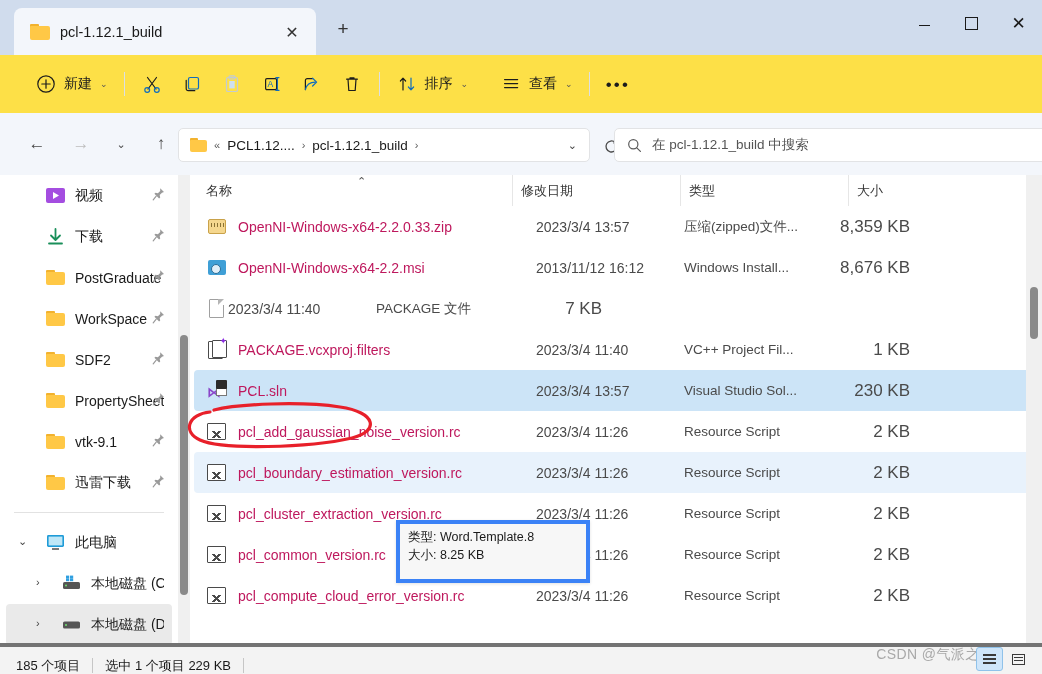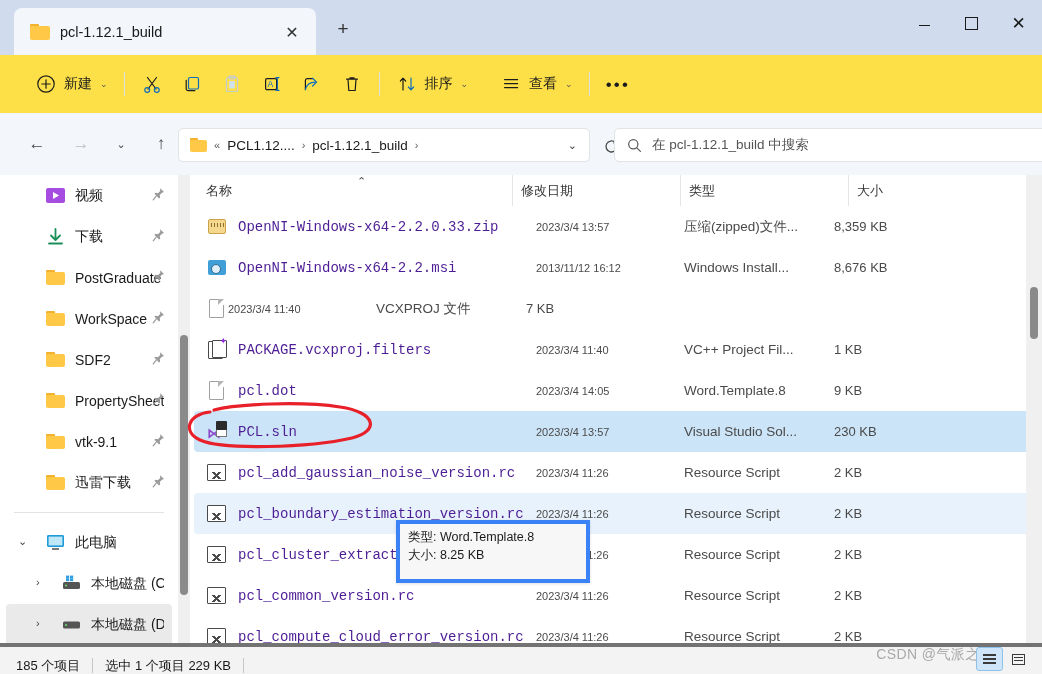--- a/index.html
+++ b/index.html
@@ -180,27 +180,27 @@
   }
   .rows { position: absolute; left: 0; top: 31px; width: 850px; }
   .row {
     position: relative; height: 41px; display: flex; align-items: center;
     margin: 0 6px 0 2px; border-radius: 4px;
   }
   .row.sel { background: #cce4f7; }
   .row.hov { background: #e8f2fc; }
   .f-icon { width: 22px; height: 22px; position: relative; flex: none; margin-left: 12px; }
   .f-name {
-    font-size: 14px; color: #4c1d95; margin-left: 10px; white-space: nowrap;
-    width: 298px; overflow: hidden; font-family: Liberation Mono, monospace;
-  }
-  .f-date { font-size: 11px; color: #4a4a4a; width: 148px; white-space: nowrap; }
+    font-size: 14px; color: #be185d; margin-left: 10px; white-space: nowrap;
+    width: 298px; overflow: hidden;
+  }
+  .f-date { font-size: 14px; color: #4a4a4a; width: 148px; white-space: nowrap; }
   .f-type { font-size: 13.5px; color: #4a4a4a; width: 150px; white-space: nowrap;
     overflow: hidden; }
-  .f-size { font-size: 13px; color: #4a4a4a; width: 76px; 
+  .f-size { font-size: 17px; color: #4a4a4a; width: 76px; text-align: right;
     white-space: nowrap; }
 
   
   .doc {
     position: absolute; left: 3px; top: 1px; width: 15px; height: 19px;
     background: #fff; border: 1.2px solid #a0a0a0; border-radius: 1px;
   }
   .doc::after {
     content: ""; position: absolute; right: -1px; top: -1px;
     border-width: 0 0 6px 6px; border-style: solid;
@@ -607,40 +607,31 @@
           <span class="f-name">OpenNI-Windows-x64-2.2.msi</span>
           <span class="f-date">2013/11/12 16:12</span>
           <span class="f-type">Windows Install...</span>
           <span class="f-size">8,676 KB</span>
         </div>
         <div class="row">
           <span class="f-icon">
             <span class="doc"></span>
           </span>
           <span class="f-date">2023/3/4 11:40</span>
-          <span class="f-type">VCXPROJ 文件</span>
+          <span class="f-type">PACKAGE 文件</span>
           <span class="f-size">7 KB</span>
         </div>
         <div class="row">
           <span class="f-icon">
             <span class="filic"></span>
           </span>
           <span class="f-name">PACKAGE.vcxproj.filters</span>
           <span class="f-date">2023/3/4 11:40</span>
           <span class="f-type">VC++ Project Fil...</span>
           <span class="f-size">1 KB</span>
-        </div>
-        <div class="row">
-          <span class="f-icon">
-            <span class="doc"></span>
-          </span>
-          <span class="f-name">pcl.dot</span>
-          <span class="f-date">2023/3/4 14:05</span>
-          <span class="f-type">Word.Template.8</span>
-          <span class="f-size">9 KB</span>
         </div>
         <div class="row sel">
           <span class="f-icon">
             <span class="slnic">
               <span class="vsv">⋈</span>
               <span class="box"></span>
               <span class="badge"></span>
             </span>
           </span>
           <span class="f-name">PCL.sln</span>

